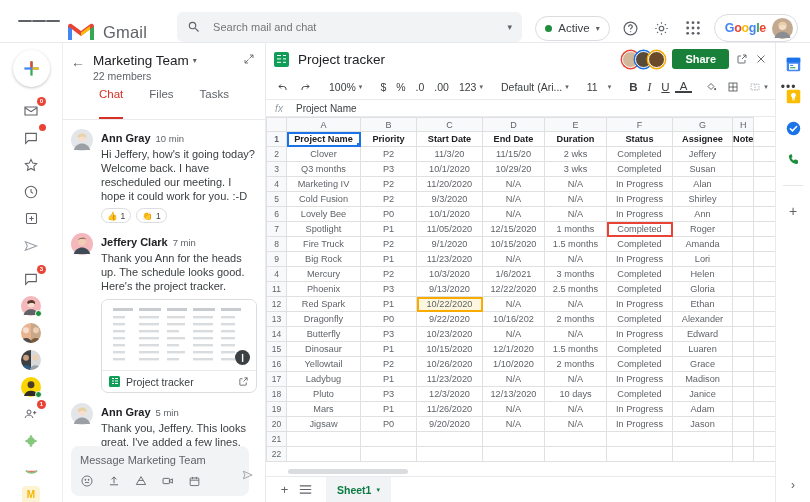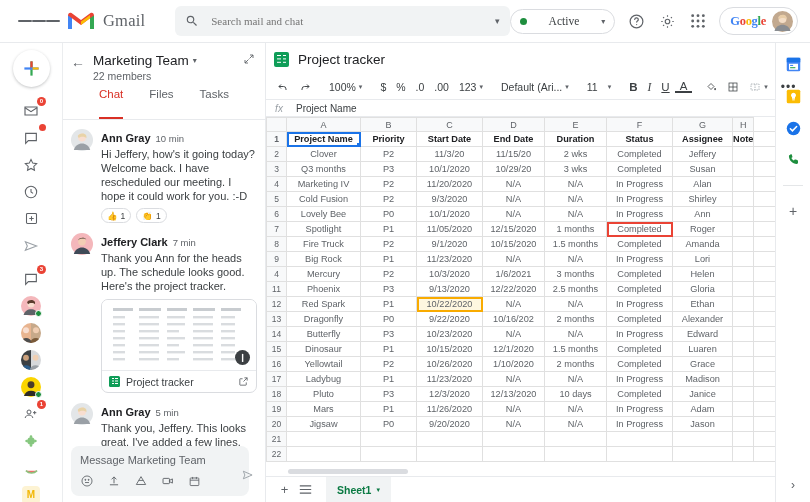--- a/index.html
+++ b/index.html
@@ -5,39 +5,39 @@
   * { box-sizing: border-box; margin:0; padding:0; }
   body {
     width: 810px; height: 502px;
     font-family: "Liberation Sans", sans-serif;
     background:#fff; overflow:hidden; position:relative;
     -webkit-font-smoothing:antialiased;
   }
   .app { width:810px; height:502px; display:flex; flex-direction:column; }
 
   
-  .topbar { height:42px; display:flex; align-items:center; flex:0 0 42px; background:#fff;font-family:Liberation Serif, serif; }
+  .topbar { height:42px; display:flex; align-items:flex-end; flex:0 0 42px; background:#fff; }
   .hamburger { width:42px; height:42px; display:flex; align-items:center; justify-content:center; margin-left:18px;}
   .hamburger span { display:block; width:16px; height:1.6px; background:#5f6368; margin:2.2px 0; border-radius:1px; }
   .gmail-logo { display:flex; align-items:center; margin-left:8px; gap:9px; }
   .gm-icon { width:26px; height:20px; position:relative; }
   .gmail-word { font-size:16.5px; color:#5f6368; letter-spacing:0.2px; }
   .searchbar {
     margin-left:30px; width:345px; height:30px; background:#f1f3f4; border-radius:6px;
     display:flex; align-items:center; padding:0 10px; gap:12px;
   }
   .searchbar input {
     border:none; background:transparent; outline:none; font-size:11px;
     color:#5f6368; flex:1; font-family:inherit;
   }
   .search-caret { color:#5f6368; font-size:9px; }
   .topright { margin-left:auto; display:flex; align-items:center; gap:11px; padding-right:12px; }
   .active-pill {
     border:1px solid #dadce0; border-radius:14px; height:25px; display:flex;
-    align-items:center; gap:22px; padding:0 9px; font-size:11.5px; color:#3c4043;
+    align-items:center; gap:6px; padding:0 9px; font-size:11.5px; color:#3c4043;
   }
   .dot-green { width:7px; height:7px; border-radius:50%; background:#1e8e3e; }
   .mini-caret { font-size:8px; color:#5f6368; }
   .tbicon { width:20px; height:20px; color:#5f6368; display:flex; align-items:center; justify-content:center;}
   .google-chip {
     border:1px solid #dadce0; border-radius:16px; height:28px; display:flex;
     align-items:center; gap:6px; padding:0 4px 0 10px;
   }
   .g-word { font-size:12.5px; font-weight:bold; letter-spacing:-0.3px; }
   .avatar { border-radius:50%; display:inline-block; }
@@ -576,20 +576,39 @@
               <path d="M4 5.5l15 6.5-15 6.5 2.6-6.5z"></path>
             </svg>
         </span>
       </div>
     </div>
 
     <div class="sheet">
       <div class="sheet-head">
         <span class="sheet-logo"></span>
         <span class="sheet-name">Project tracker</span>
+        <div class="collab">
+          <span class="col-avs">
+            <span class="col-av" style="background:#d3b79b;box-shadow:0 0 0 1.4px #ea4335;"></span>
+            <span class="col-av" style="background:#5a4a3a;box-shadow:0 0 0 1.4px #1a73e8;"></span>
+            <span class="col-av" style="background:#6b4a2a;box-shadow:0 0 0 1.4px #f9ab00;"></span>
+          </span>
+          <button class="share-btn">Share</button>
+          <span class="hic">
+            <svg width="12" height="12" viewBox="0 0 24 24" fill="none" stroke="#5f6368" stroke-width="1.9">
+                <path d="M14 4h6v6M20 4l-8 8"></path>
+                <path d="M18 14v5a1 1 0 01-1 1H5a1 1 0 01-1-1V7a1 1 0 011-1h5"></path>
+              </svg>
+          </span>
+          <span class="hic">
+            <svg width="12" height="12" viewBox="0 0 24 24" fill="none" stroke="#5f6368" stroke-width="1.9">
+                <path d="M5 5l14 14M19 5L5 19"></path>
+              </svg>
+          </span>
+        </div>
       </div>
 
       <div class="toolbar">
         <span class="tb">
             <svg width="12" height="12" viewBox="0 0 24 24" fill="none" stroke="#3c4043" stroke-width="1.9">
               <path d="M8 7L4 11l4 4"></path>
               <path d="M4 11h9a5 5 0 015 5v2"></path>
             </svg>
           </span>
         <span class="tb">

